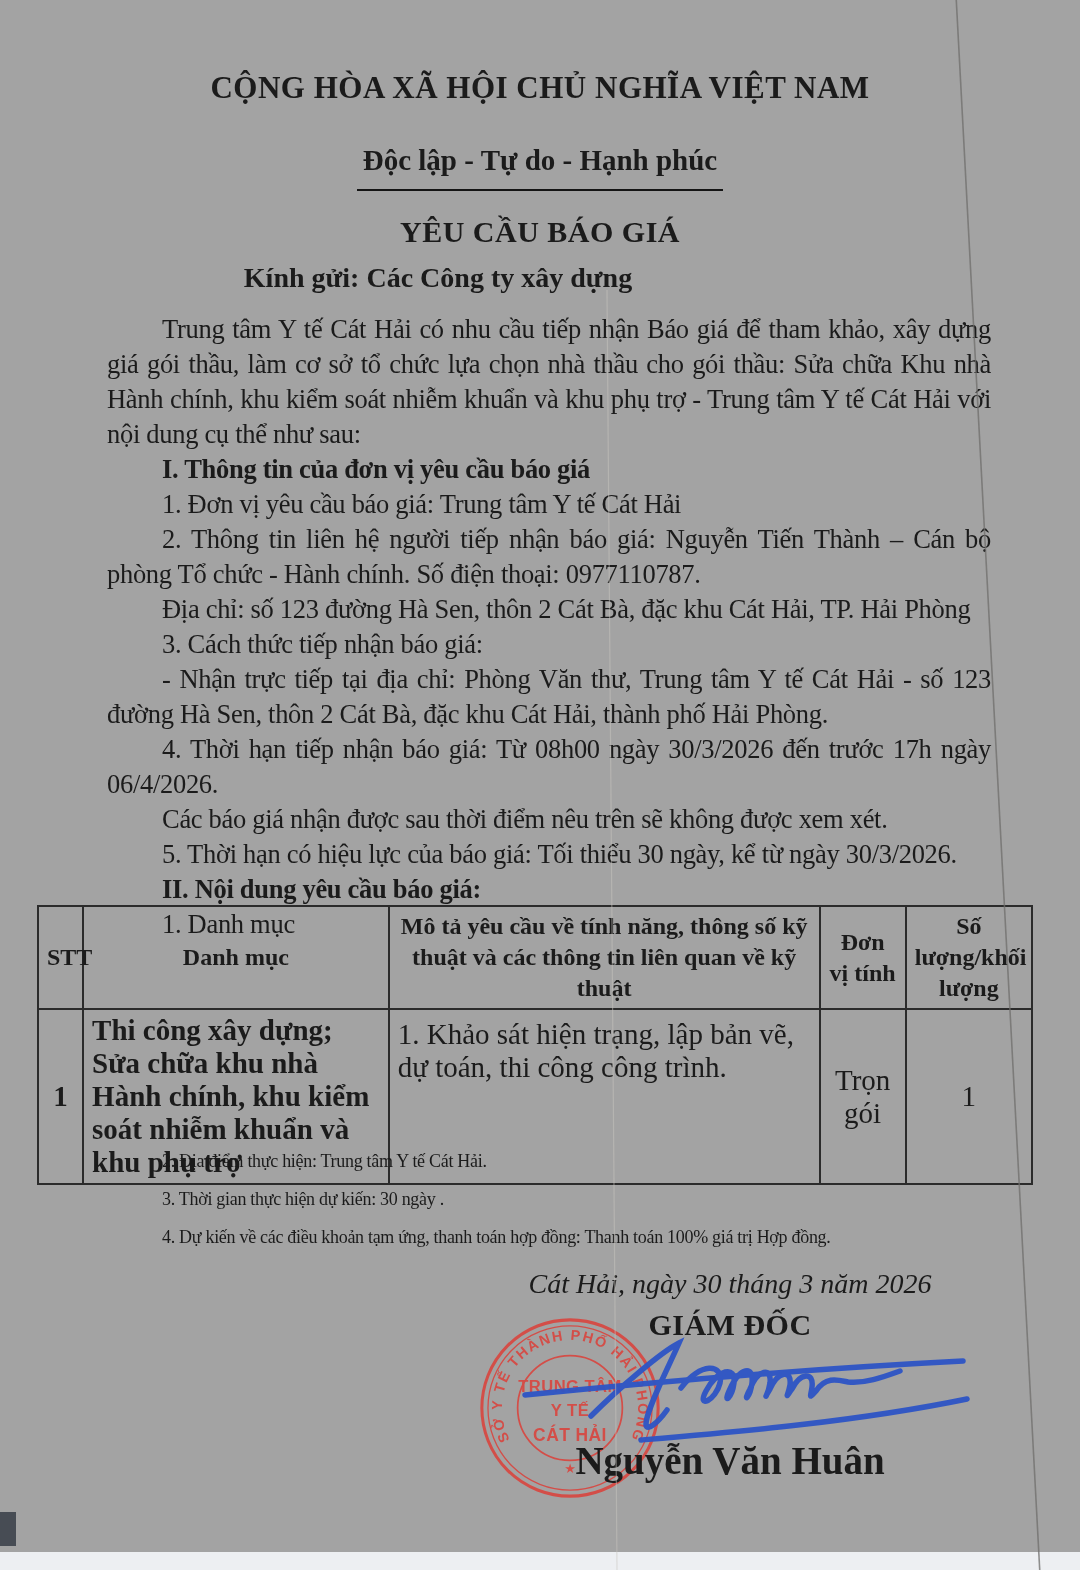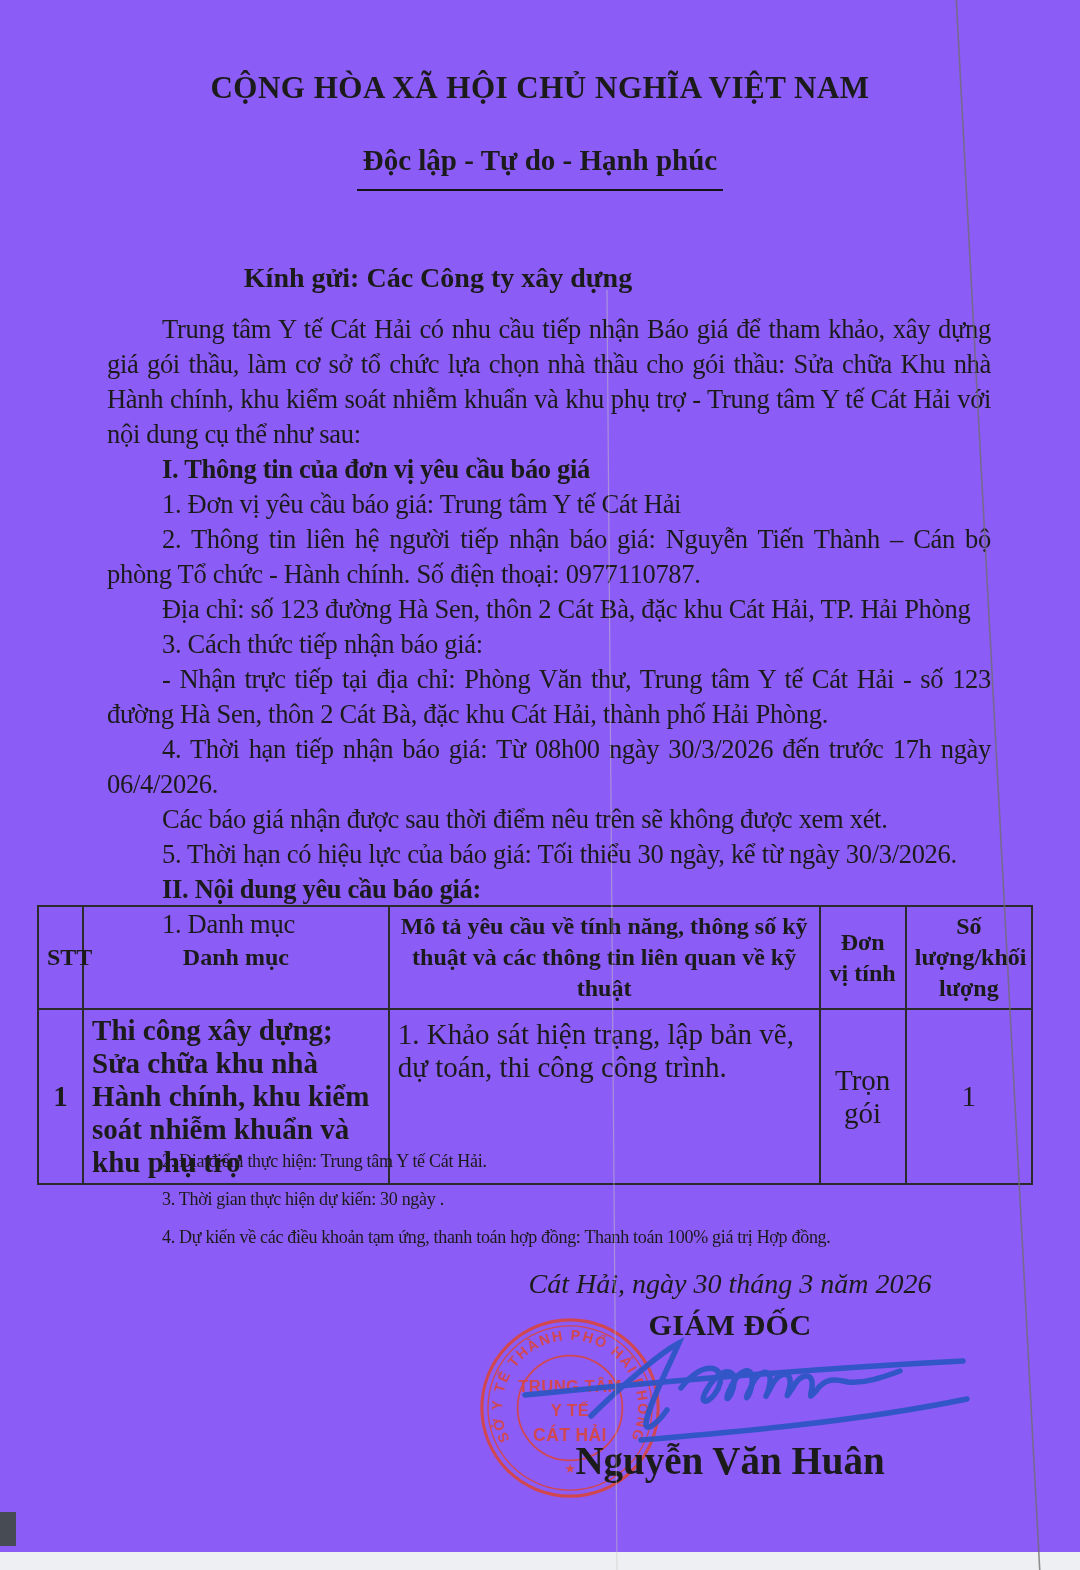--- a/index.html
+++ b/index.html
@@ -1,19 +1,19 @@
 <!DOCTYPE html>
 <html><head>
 <meta charset="utf-8">
 <style>
   html,body{margin:0;padding:0;}
   .page{
     position:relative;
     width:1080px;height:1570px;
-    background:#8b5cf6;
+    background:#a3a3a3;
     font-family:"Liberation Serif", serif;
     color:#1b1b1b;
     overflow:hidden;
   }
   
   .nat-header{position:absolute;top:70px;left:0;width:1080px;text-align:center;}
   .nat-line1{font-size:31px;font-weight:bold;letter-spacing:.5px;}
   .nat-line2{display:inline-block;margin-top:20px;font-size:29px;font-weight:bold;
              border-bottom:2.5px solid #141414;padding:0 6px 12px 6px;}
   .doc-title{position:absolute;top:215px;left:0;width:1080px;text-align:center;
@@ -56,20 +56,21 @@
 </head>
 <body>
 
 <div class="page">
 
   <div class="nat-header">
     <div class="nat-line1">CỘNG HÒA XÃ HỘI CHỦ NGHĨA VIỆT NAM</div><br>
     <span class="nat-line2">Độc lập - Tự do - Hạnh phúc</span>
   </div>
 
+  <div class="doc-title">YÊU CẦU BÁO GIÁ</div>
 
   <div class="salutation">Kính gửi: Các Công ty xây dựng</div>
 
   <div class="body-block">
     <p>Trung tâm Y tế Cát Hải có nhu cầu tiếp nhận Báo giá để tham khảo, xây dựng giá gói thầu, làm cơ sở tổ chức lựa chọn nhà thầu cho gói thầu: Sửa chữa Khu nhà Hành chính, khu kiểm soát nhiễm khuẩn và khu phụ trợ - Trung tâm Y tế Cát Hải với nội dung cụ thể như sau:</p>
     <p class="b">I. Thông tin của đơn vị yêu cầu báo giá</p>
     <p>1. Đơn vị yêu cầu báo giá: Trung tâm Y tế Cát Hải</p>
     <p>2. Thông tin liên hệ người tiếp nhận báo giá: Nguyễn Tiến Thành – Cán bộ phòng Tổ chức - Hành chính. Số điện thoại: 0977110787.</p>
     <p>Địa chỉ: số 123 đường Hà Sen, thôn 2 Cát Bà, đặc khu Cát Hải, TP. Hải Phòng</p>
     <p>3. Cách thức tiếp nhận báo giá:</p>

